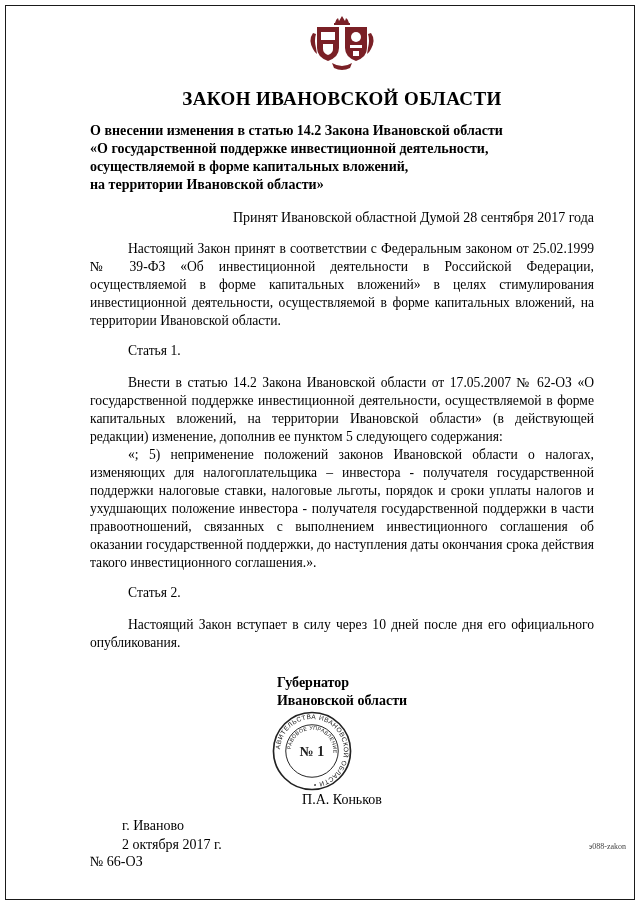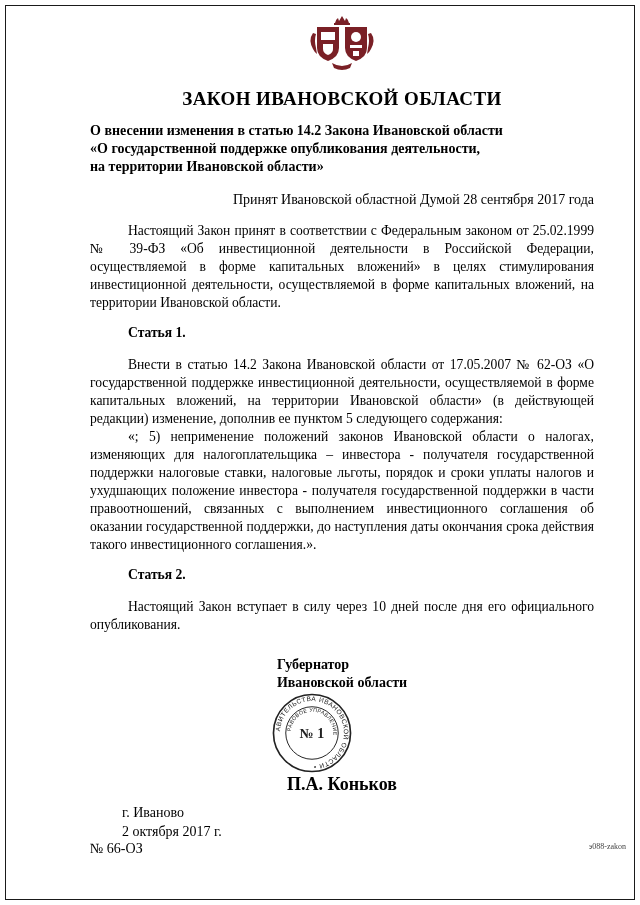--- a/index.html
+++ b/index.html
@@ -46,39 +46,39 @@
   p.body-par {
     margin-top: 14px;
     font-size: 13.6px;
     line-height: 18px;
     text-align: justify;
     text-indent: 38px;
   }
   p.body-par.cont { margin-top: 0; }
   .article-heading {
     margin: 12px 0 0 38px;
-    font-weight: bold;
+    font-weight: normal;
     font-size: 13.6px;
     line-height: 18px;
   }
   .signature-row {
     margin-top: 22px;
     display: flex;
     align-items: center;
     justify-content: space-between;
     flex-direction: column;
   }
   .gov-title {
     font-weight: bold;
     font-size: 14px;
     line-height: 18px;
   }
   .gov-name {
-    font-weight: bold;
-    font-size: 18px;
+    font-weight: normal;
+    font-size: 14px;
     white-space: nowrap;
   }
   .seal { width: 82px; height: 82px; margin-right: 60px; }
   .place-date {
     margin-top: 8px;
     font-size: 14px;
     line-height: 19px;
     margin-left: 32px;
   }
   .doc-number {
@@ -118,21 +118,22 @@
           <rect x="42" y="31" width="12" height="3"></rect>
           <rect x="45" y="37" width="6" height="5"></rect>
         </g>
       </svg>
     </div>
 
     <div class="doc-title">ЗАКОН ИВАНОВСКОЙ ОБЛАСТИ</div>
 
     <div class="doc-subtitle">
       <div>О внесении изменения в статью 14.2 Закона Ивановской области</div>
-      <div>«О государственной поддержке опубликования деятельности,</div>
+      <div>«О государственной поддержке инвестиционной деятельности,</div>
+      <div>осуществляемой в форме капитальных вложений,</div>
       <div>на территории Ивановской области»</div>
     </div>
 
     <div class="adopted">Принят Ивановской областной Думой 28 сентября 2017 года</div>
 
     <p class="body-par">Настоящий Закон принят в соответствии с Федеральным законом от 25.02.1999 № 39-ФЗ «Об инвестиционной деятельности в Российской Федерации, осуществляемой в форме капитальных вложений» в целях стимулирования инвестиционной деятельности, осуществляемой в форме капитальных вложений, на территории Ивановской области.</p>
 
     <div class="article-heading">Статья 1.</div>
     <p class="body-par">Внести в статью 14.2 Закона Ивановской области от 17.05.2007 № 62-ОЗ «О государственной поддержке инвестиционной деятельности, осуществляемой в форме капитальных вложений, на территории Ивановской области» (в действующей редакции) изменение, дополнив ее пунктом 5 следующего содержания:</p>
     <p class="body-par cont">«; 5) неприменение положений законов Ивановской области о налогах, изменяющих для налогоплательщика – инвестора - получателя государственной поддержки налоговые ставки, налоговые льготы, порядок и сроки уплаты налогов и ухудшающих положение инвестора - получателя государственной поддержки в части правоотношений, связанных с выполнением инвестиционного соглашения об оказании государственной поддержки, до наступления даты окончания срока действия такого инвестиционного соглашения.».</p>

